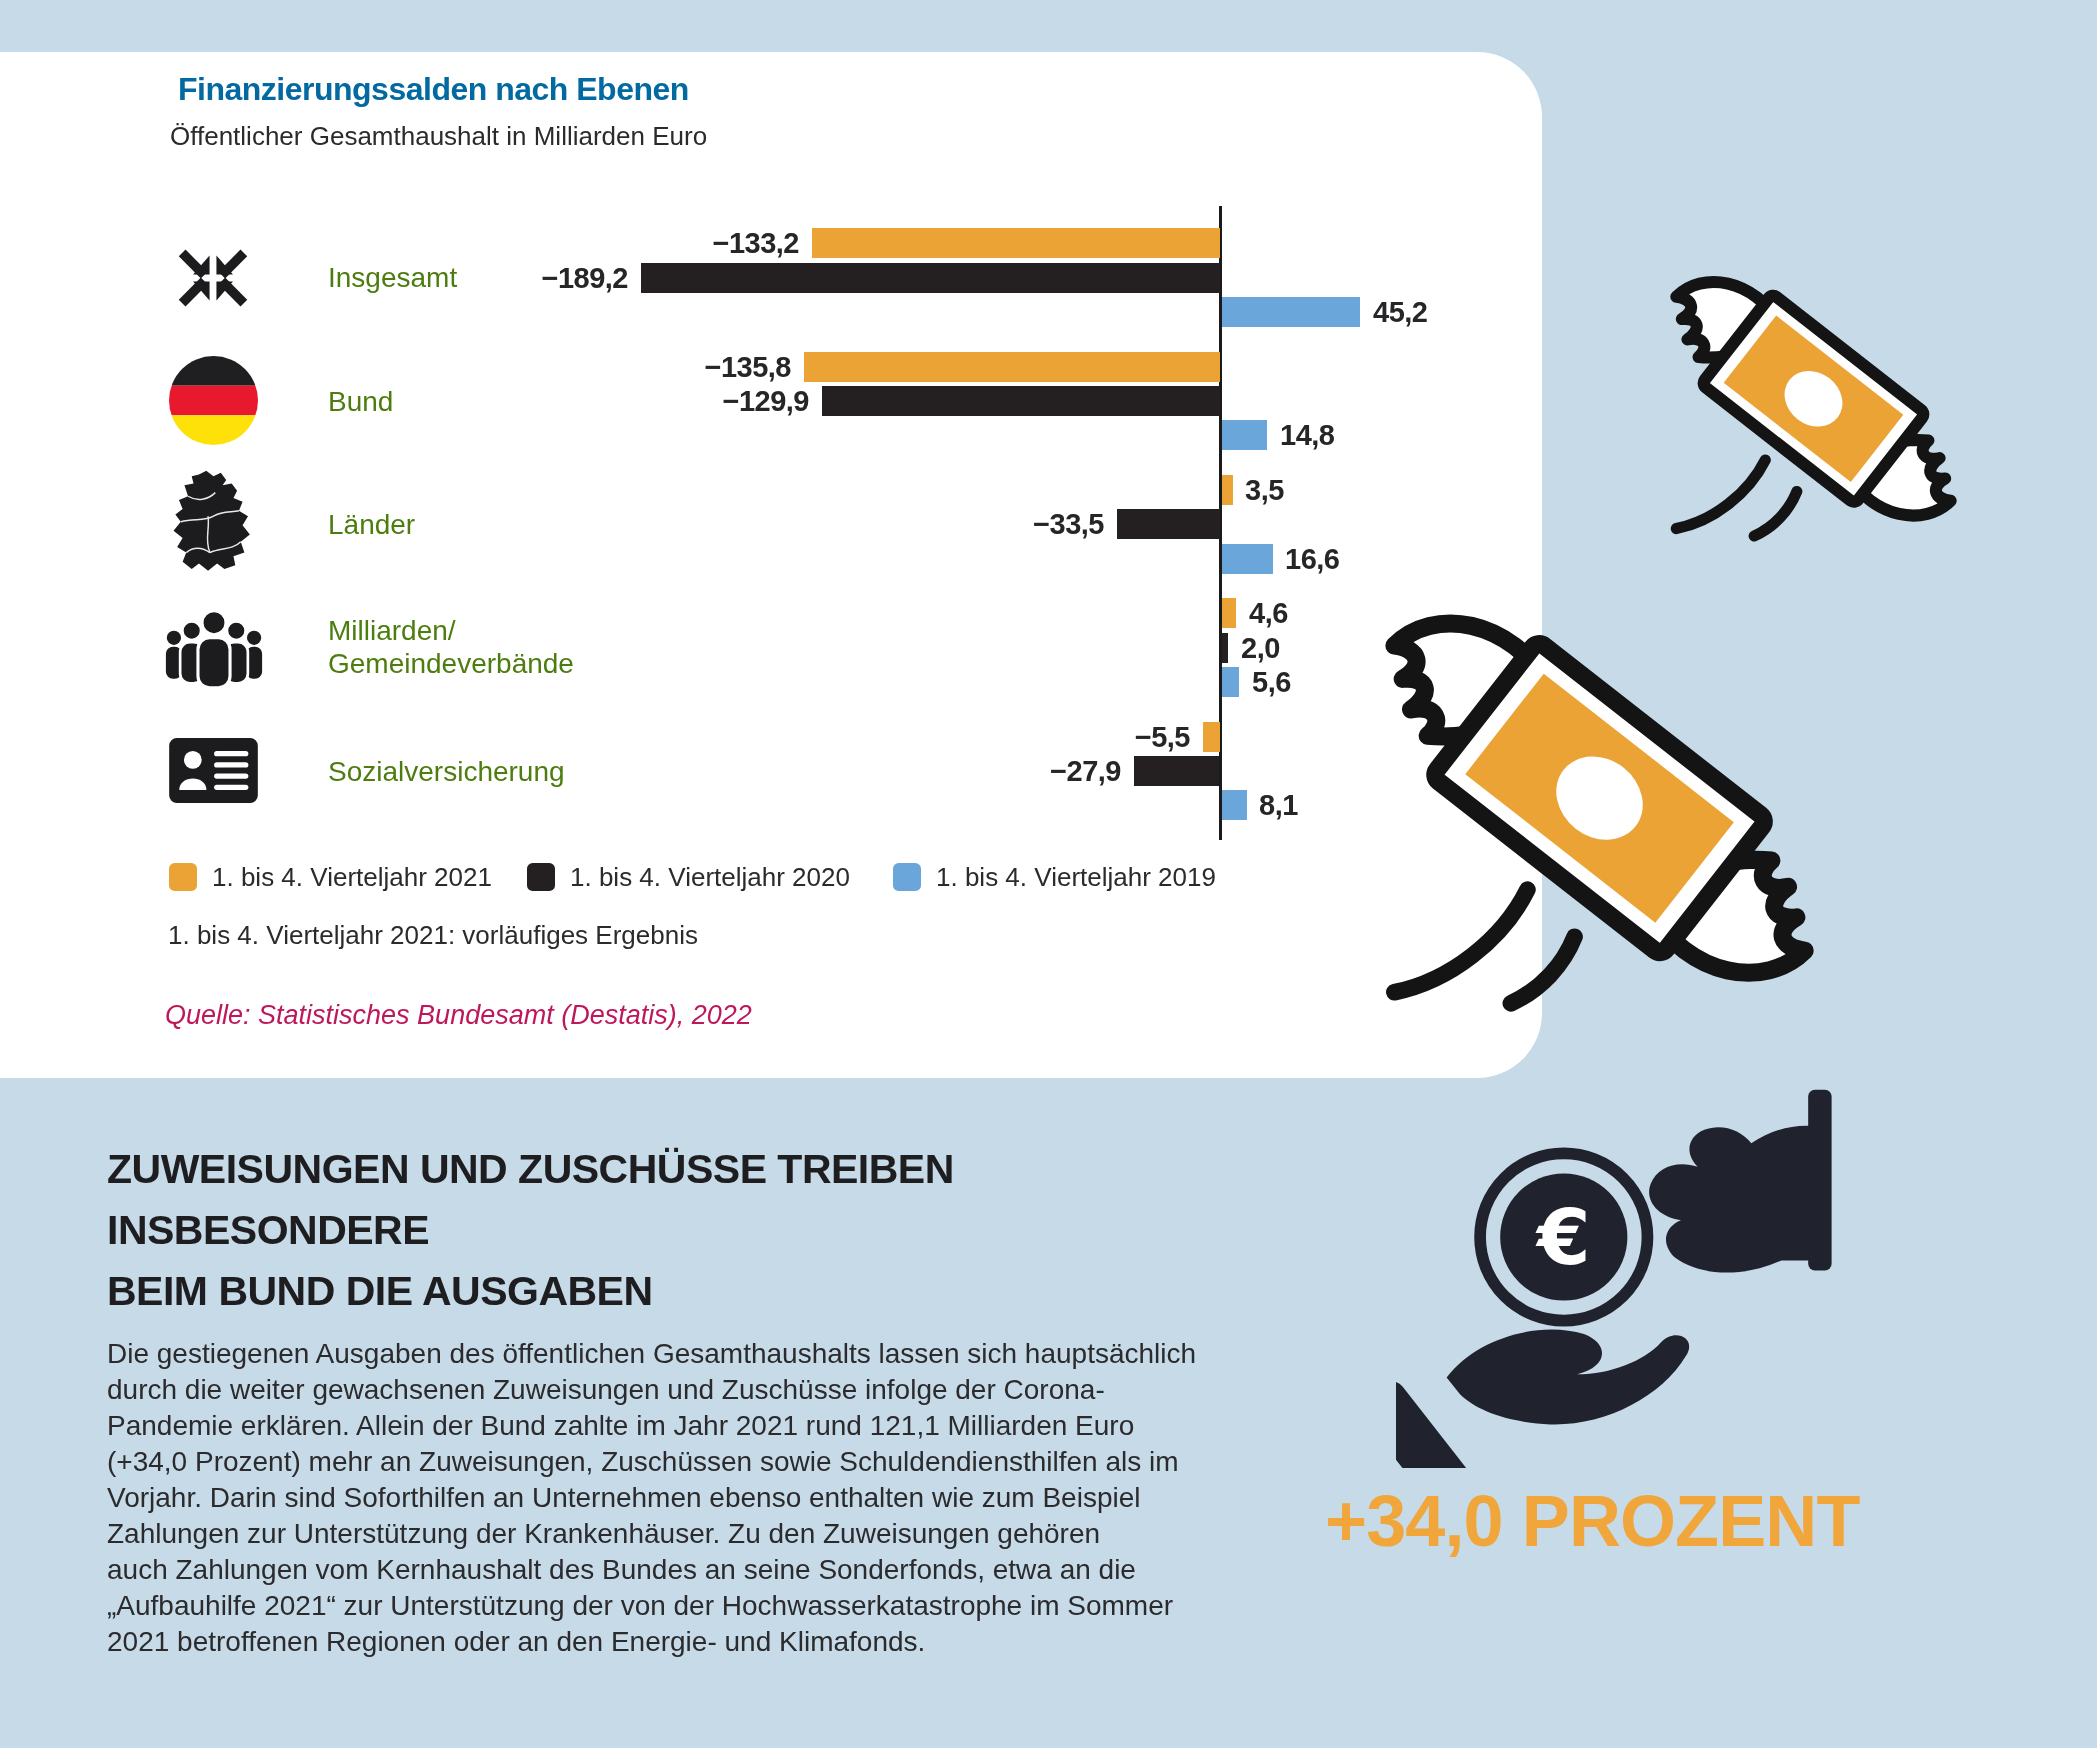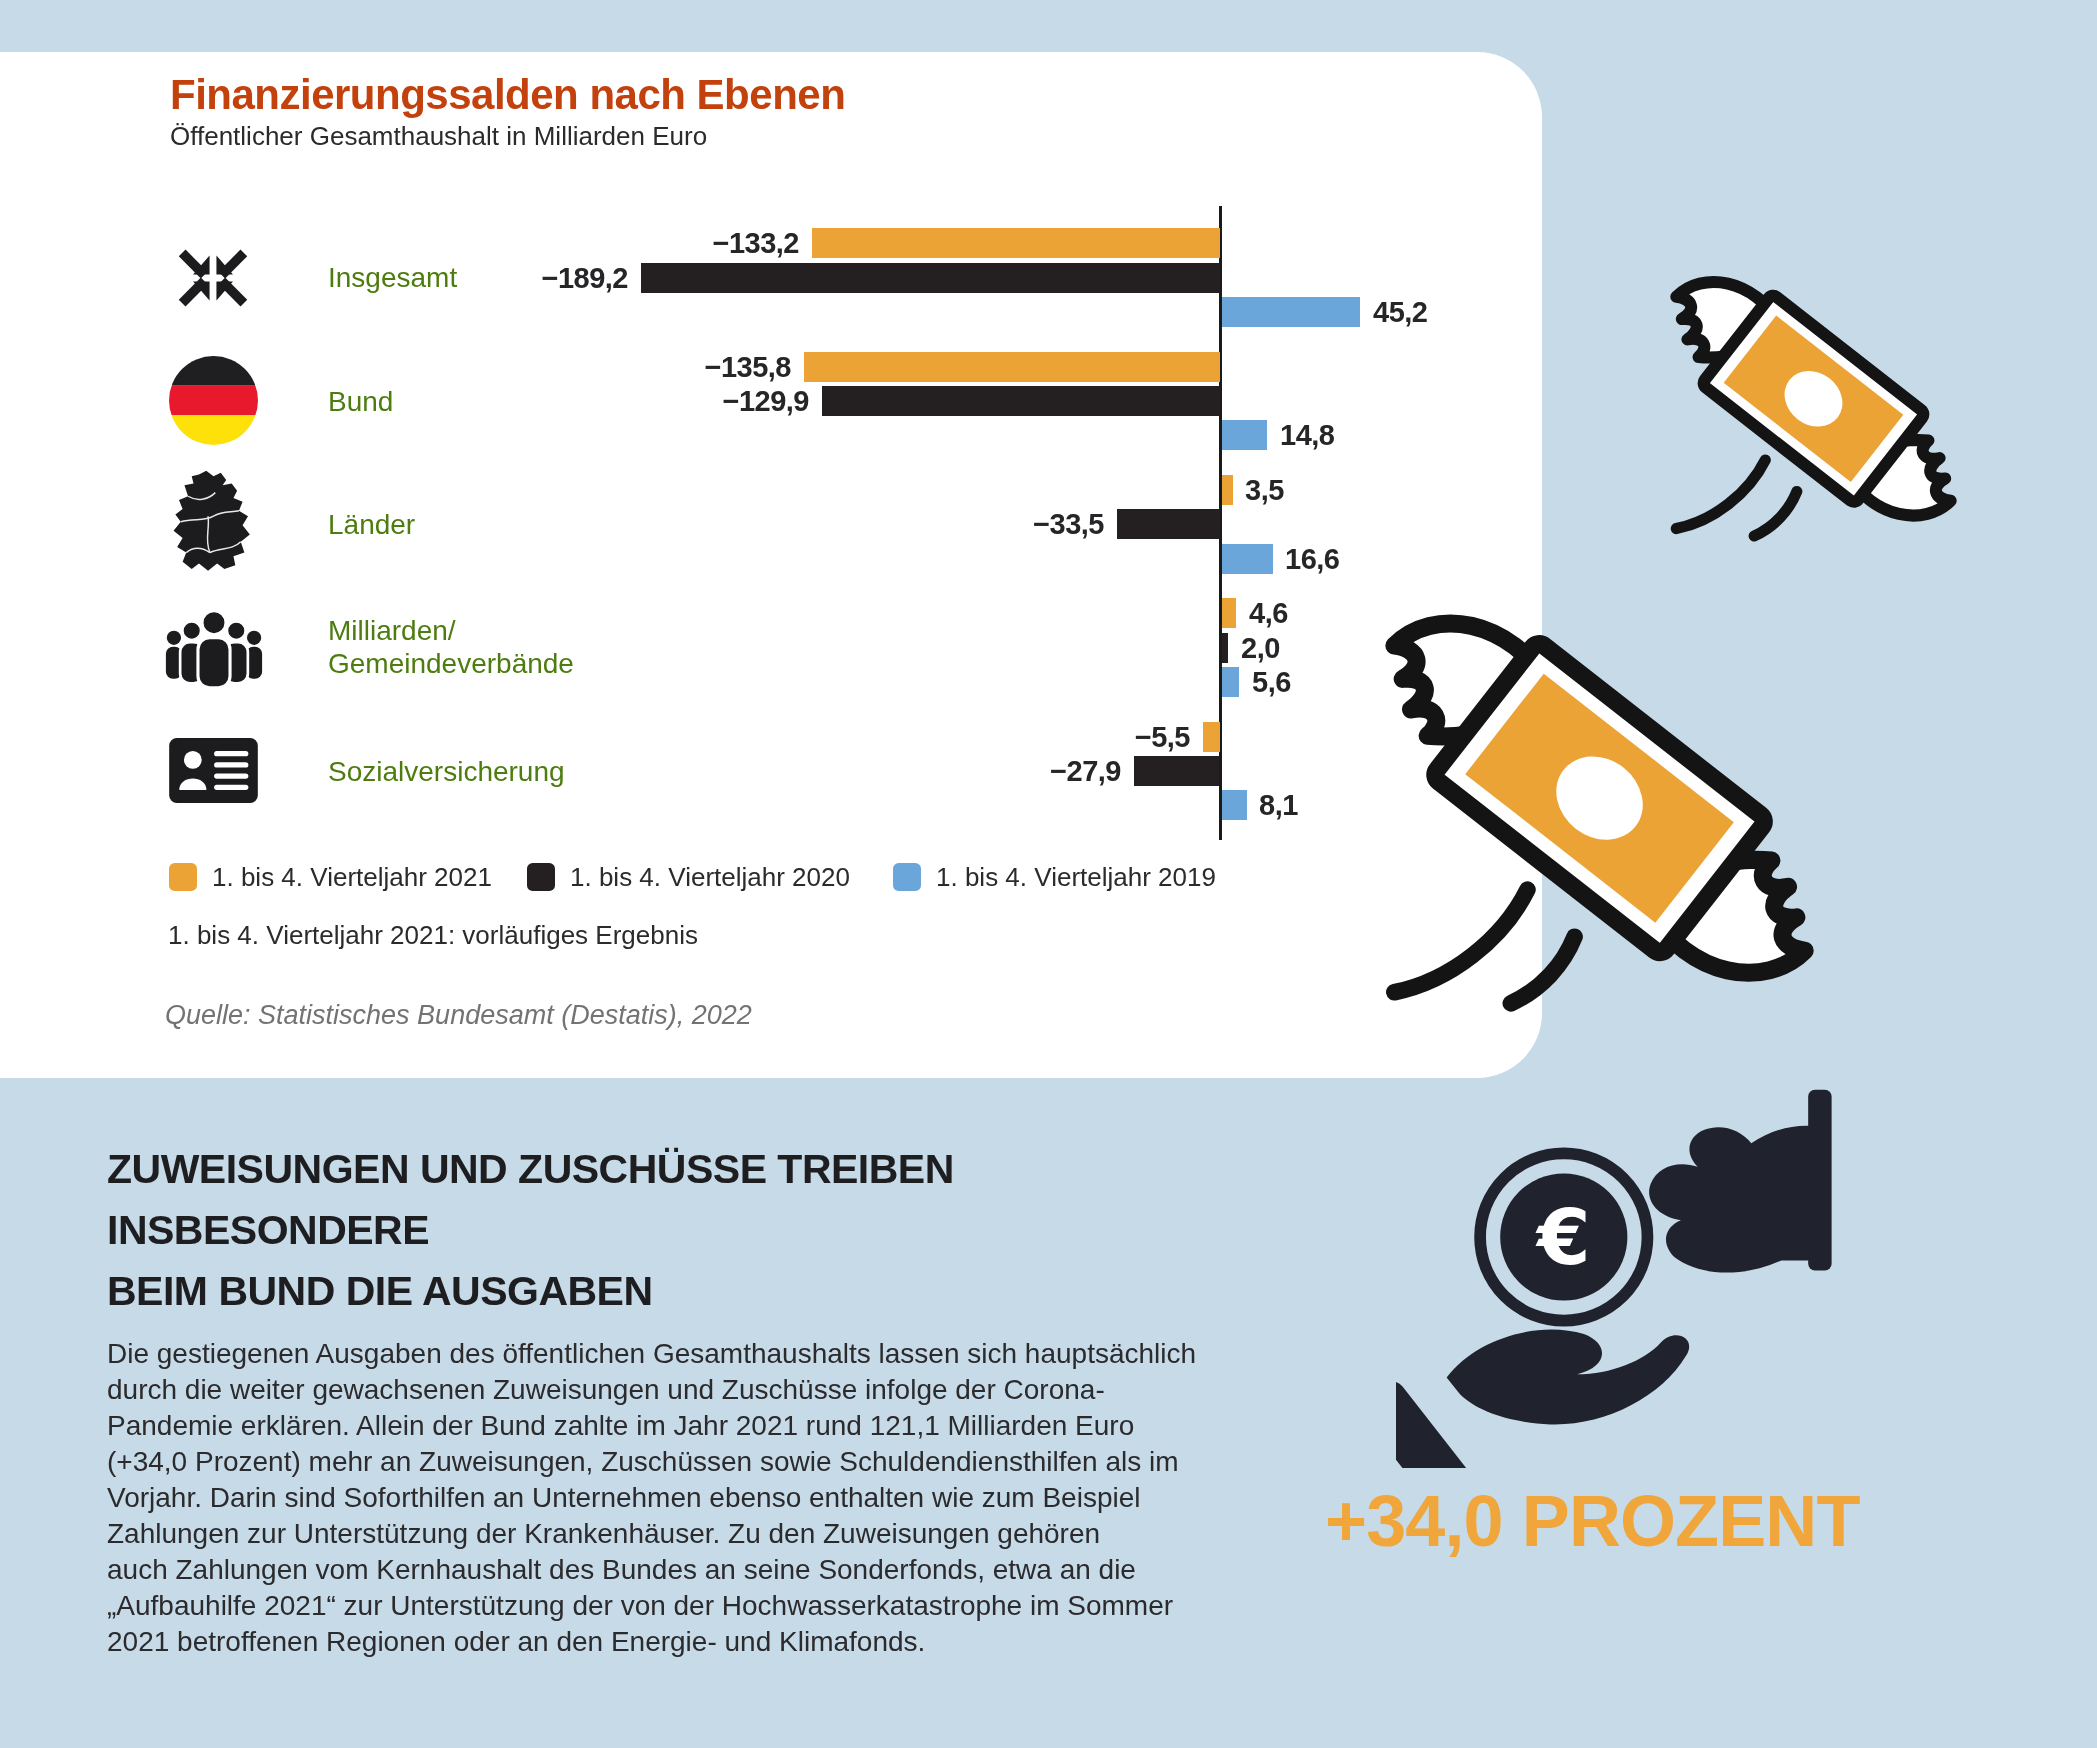--- a/index.html
+++ b/index.html
@@ -6,40 +6,40 @@
   .page{
     position:relative;width:2097px;height:1748px;overflow:hidden;
     background:#c6dae8;
     font-family:"Liberation Sans", sans-serif;
     color:#2b2a2c;
   }
   .card{
     position:absolute;left:0;top:52px;width:1542px;height:1026px;
     background:#ffffff;border-radius:0 65px 65px 0;z-index:1;
   }
-  .chart-title{position:absolute;left:170px;top:18.6px;font-size:42px;font-weight:bold;color:#c2410c;letter-spacing:-0.5px;}
+  .chart-title{position:absolute;left:178px;top:18.6px;font-size:32px;font-weight:bold;color:#0369a1;letter-spacing:-0.5px;}
   .chart-subtitle{position:absolute;left:170px;top:69px;font-size:26px;color:#2b2a2c;}
   .row-icon{position:absolute;}
   .row-label{
     position:absolute;left:295px;font-size:28px;color:#4d7c0f;
     transform:translateY(-50%);white-space:pre-line;line-height:33px;margin-left:33px;
   }
   .axis-line{position:absolute;left:1219px;top:154px;width:2.8px;height:634px;background:#1a1a1a;}
   .bars-layer{position:absolute;left:0;top:0;width:100%;height:100%;}
   .bar{position:absolute;height:30px;}
   .bar-value{
     position:absolute;height:30px;line-height:30px;font-size:29px;font-weight:bold;
     color:#262527;white-space:nowrap;letter-spacing:-0.5px;
   }
   .legend{position:absolute;left:0;top:809px;width:100%;height:32px;}
   .legend-item{position:absolute;display:flex;align-items:center;height:32px;}
   .legend-swatch{width:28px;height:28px;border-radius:5.6px;margin-right:15px;flex:0 0 auto;}
   .legend-label{font-size:26px;color:#2b2a2c;}
   .chart-note{position:absolute;left:168px;top:868px;font-size:26px;color:#2b2a2c;}
-  .chart-source{position:absolute;left:165px;top:948px;font-size:27px;font-style:italic;color:#737373;}
+  .chart-source{position:absolute;left:165px;top:948px;font-size:27px;font-style:italic;color:#be185d;}
   .article-heading{
     position:absolute;left:107px;top:1139px;width:1159px;
     font-size:41px;font-weight:bold;color:#1e1d20;line-height:61px;
     white-space:pre-line;letter-spacing:-0.5px;
   }
   .article-body{
     position:absolute;left:107px;top:1336px;width:1299px;
     font-size:28px;color:#2b2a2c;line-height:36px;white-space:pre-line;
   }
   .highlight-value{

